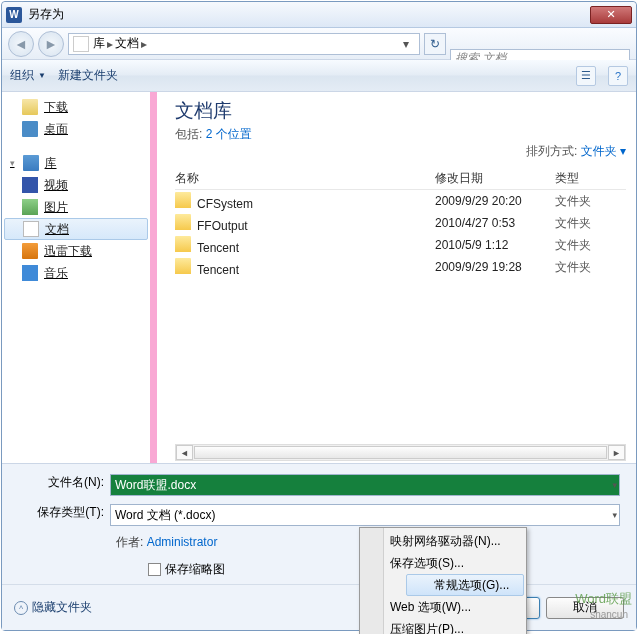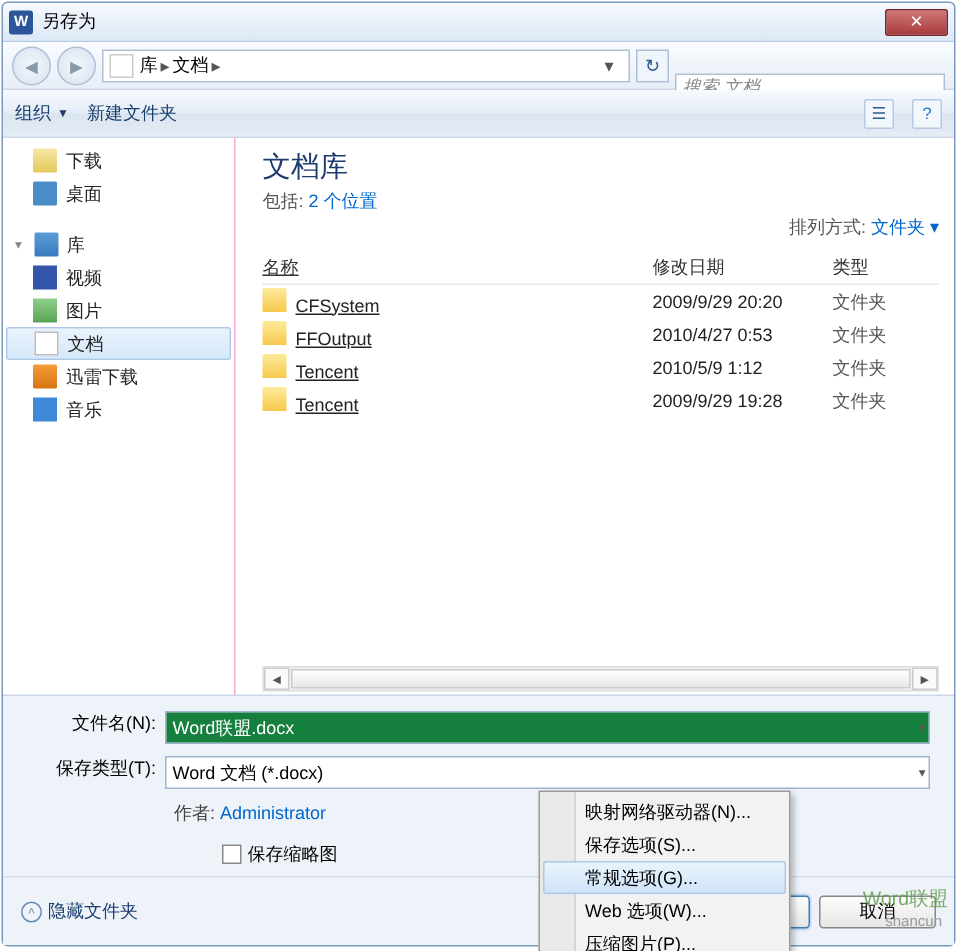--- a/index.html
+++ b/index.html
@@ -16,21 +16,21 @@
 .addr-sep { color:#555; margin:0 2px;}
 .addr-drop { width:18px; text-align:center; color:#555;}
 .refresh-btn { width:22px; height:22px; border:1px solid #aebfd6; background:#f0f5fb; display:flex;align-items:center;justify-content:center; color:#2c5a8c; font-size:12px; cursor:pointer;}
 .search-box { width:180px; height:22px; background:#fff; border:1px solid #aebfd6; padding:0 4px; font-size:12px; color:#888; font-style:italic; display:flex;align-items:flex-start;margin-top:32px;}
 .toolbar { height:32px; background:linear-gradient(#f7fbff,#e4ecf5 49%,#dbe5f0 51%,#e4ecf5); display:flex; align-items:center; padding:0 8px; gap:12px; border-bottom:1px solid #cbd6e6;}
 .tb-item { font-size:12px; color:#1a3e6e; cursor:pointer; display:flex;align-items:center;gap:4px;}
 .tb-drop { font-size:8px; color:#1a3e6e;}
 .tb-spacer{flex:1;}
 .tb-icon{ width:20px;height:20px; border:1px solid #b5c9e2; background:#f2f7fc; border-radius:2px; display:flex;align-items:center;justify-content:center;font-size:11px;color:#2c5a8c; cursor:pointer;}
 .body-area { flex:1; display:flex; background:#fff; border-bottom:1px solid #cbd6e6;}
-.sidebar { width:155px; border-right:1px solid #f9a8d4; padding:4px 0; overflow:hidden;}
+.sidebar { width:155px; border-right:7px solid #f9a8d4; padding:4px 0; overflow:hidden;text-decoration:underline;}
 .side-item { height:22px; display:flex; align-items:center; padding-left:20px; font-size:12px; color:#222; gap:6px; cursor:pointer;}
 .side-item.header { padding-left:8px; font-weight:normal;}
 .side-item.selected { background:linear-gradient(#eaf3fc,#d6e8fa); border:1px solid #aac9e8; border-radius:2px; margin:0 2px; padding-left:18px;}
 .side-icon { width:16px; height:16px; display:inline-block;}
 .ico-dl{background:linear-gradient(#f7e6a8,#e6c85a);border-radius:1px;}
 .ico-desk{background:#4a8cc7;border-radius:1px;}
 .ico-recent{background:#ddd;border:1px solid #aaa;}
 .ico-lib{background:linear-gradient(#5b9bd5,#3a7bc0);border-radius:1px;}
 .ico-video{background:#3355aa;}
 .ico-pic{background:linear-gradient(#8ed089,#5aa355);}
@@ -40,21 +40,21 @@
 .ico-folder{background:linear-gradient(#feea9c,#f6c94c);border-radius:1px 1px 0 0;position:relative;}
 .side-gap{height:12px;}
 .main-pane { flex:1; display:flex; flex-direction:column; padding:6px 10px 0 18px;}
 .lib-header { display:flex; align-items:flex-start;flex-direction:column;}
 .lib-title { font-size:19px; color:#1f3b6e;}
 .lib-sub { font-size:12px; color:#555; margin-top:2px;}
 .lib-sub a{color:#0066cc;text-decoration:none;}
 .sort-area { margin-left:auto; font-size:12px; color:#555;}
 .sort-area a{color:#0066cc;text-decoration:none;}
 .col-head { display:flex; height:22px; align-items:center; border-bottom:1px solid #e8e8e8; font-size:12px; color:#333; margin-top:8px;}
-.col-name{width:260px;text-decoration:underline;}
+.col-name{width:260px;}
 .col-date{width:120px;}
 .col-type{flex:1;}
 .file-row { display:flex; height:22px; align-items:center; font-size:12px; color:#222;}
 .file-row .col-type{color:#555;}
 .fr-icon{width:16px;height:16px;margin-right:6px;}
 .scroll-h { height:17px; background:#f0f0f0; border:1px solid #dedede; display:flex;align-items:center; margin:6px 0 2px 0;}
 .scroll-h .arr{width:17px;height:15px;display:flex;align-items:center;justify-content:center;color:#555;font-size:9px;border:1px solid #ccc;background:#fafafa;}
 .scroll-h .thumb{flex:1;height:13px;background:linear-gradient(#fdfdfd,#e8e8e8);border:1px solid #ccc;margin:0 1px;}
 .form-area { padding:10px 16px 6px 16px; background:#eef3fa; }
 .form-row { display:flex; align-items:flex-start; margin-bottom:8px; font-size:12px;}
@@ -70,21 +70,21 @@
 .button-row { height:46px; background:#eef3fa; border-top:1px solid #d4dde9; display:flex; align-items:center; padding:0 12px;}
 .hide-folders { font-size:12px; color:#1a3e6e; display:flex;align-items:center;gap:4px; cursor:pointer;}
 .hide-folders .circ{width:14px;height:14px;border:1px solid #6b8bb0;border-radius:7px;display:flex;align-items:center;justify-content:center;font-size:8px;color:#6b8bb0;}
 .btn-spacer{flex:1;}
 .win-btn { min-width:78px; height:22px; font-size:12px; border:1px solid #888; background:linear-gradient(#fdfdfd,#e6e6e6); border-radius:3px; margin-left:6px; cursor:pointer; display:flex;align-items:center;justify-content:center; padding:0 8px;}
 .win-btn.tools{min-width:88px;}
 .win-btn .drop{margin-left:4px;font-size:8px;}
 .win-btn.save{border-color:#3c7fb1;box-shadow:0 0 2px #6aa9de;}
 .dropdown-menu { position:absolute; left:359px; top:527px; width:168px; background:#f2f2f2; border:1px solid #9a9a9a; box-shadow:2px 2px 4px rgba(0,0,0,0.25); padding:2px; z-index:100;}
 .menu-item { height:22px; display:flex; align-items:center; padding-left:28px; font-size:12px; color:#000; cursor:pointer; position:relative;}
-.menu-item.hover { background:linear-gradient(#eaf3fc,#cfe4fa); border:1px solid #aac9e8; border-radius:2px; padding-left:27px;}
+.menu-item.hover { background:linear-gradient(#eaf3fc,#cfe4fa); border:1px solid #aac9e8; border-radius:2px; padding-left:27px;margin-left:44px;}
 .menu-gutter{position:absolute;left:0;top:0;bottom:0;width:24px;background:#e9e9e9;border-right:1px solid #d0d0d0;}
 .watermark { position:absolute; right:8px; bottom:26px; font-size:13px; opacity:0.8; color:#5a9b47; pointer-events:none;}
 .watermark2 { position:absolute; right:12px; bottom:14px; font-size:10px; color:#999; pointer-events:none;}
 </style>
 </head>
 <body>
 
 <div class="dialog">
   <div class="titlebar">
     <span class="win-icon">W</span>

